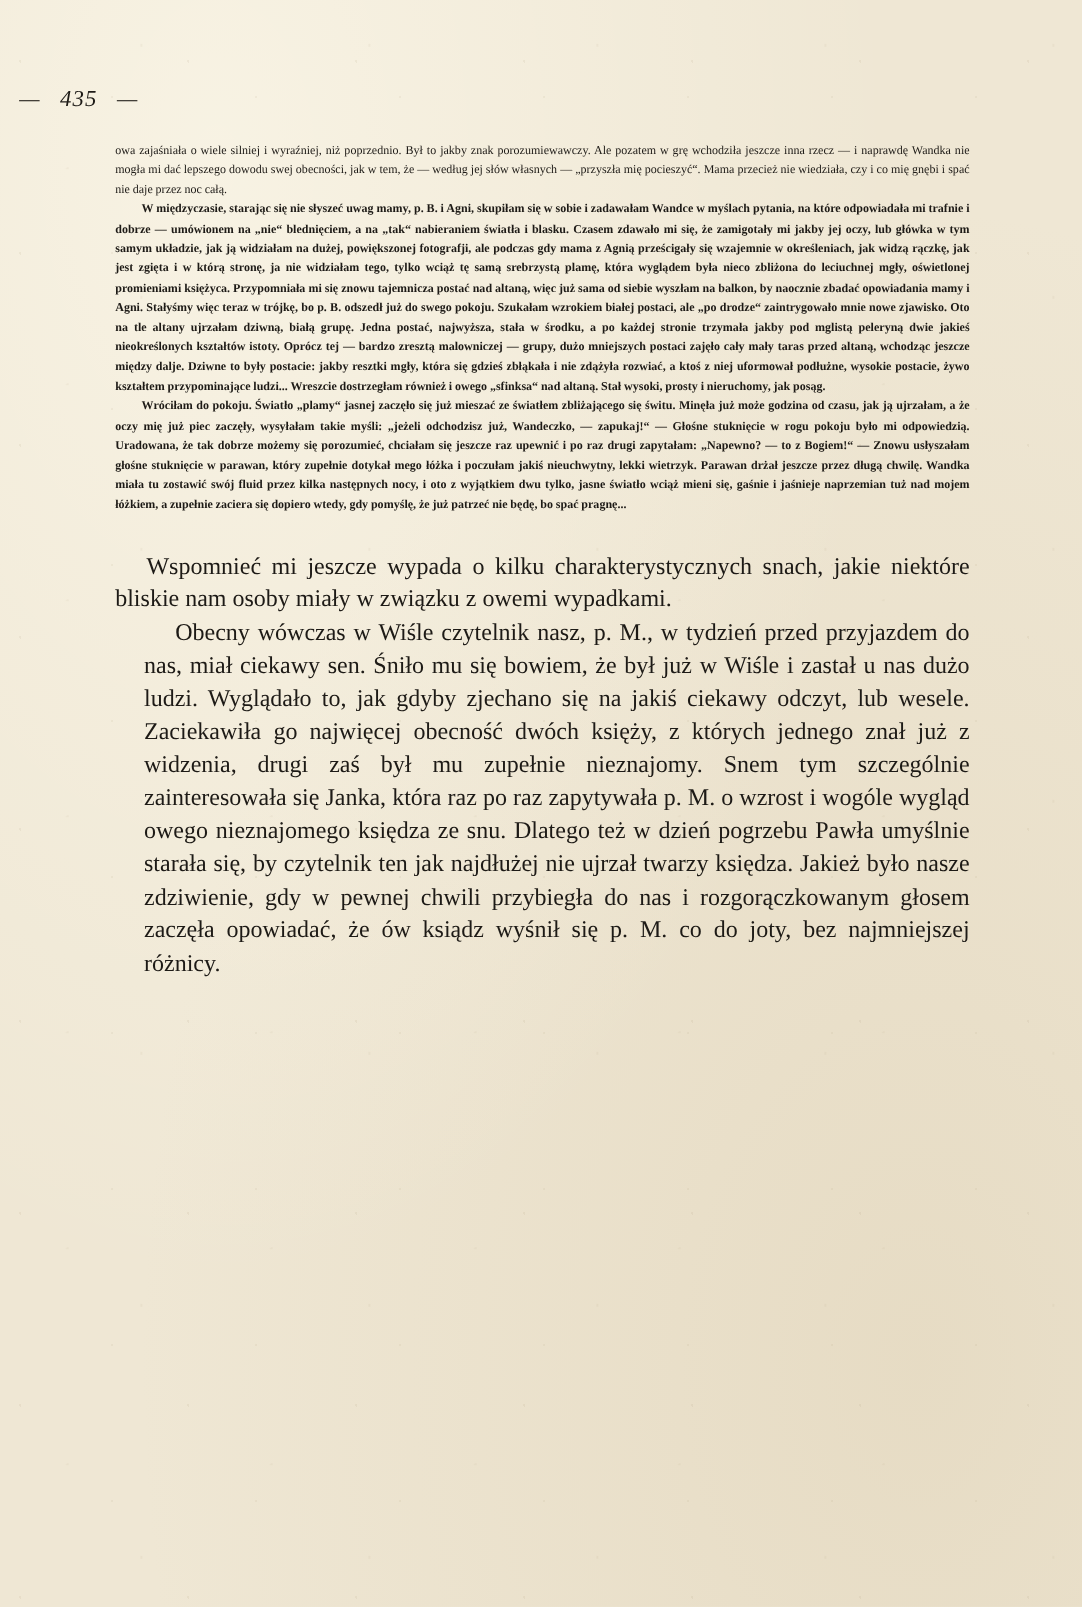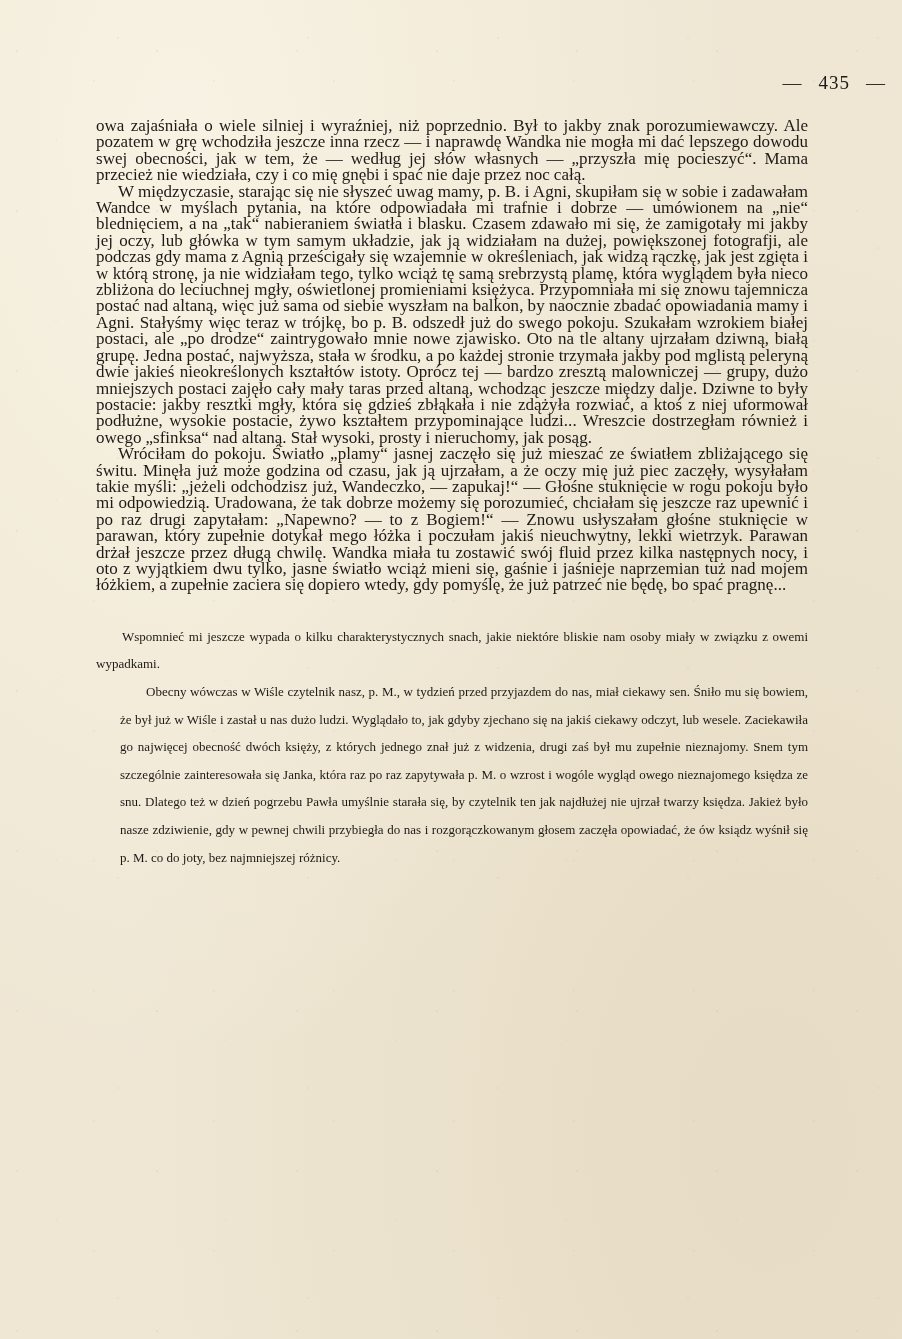--- a/index.html
+++ b/index.html
@@ -35,56 +35,58 @@
       radial-gradient(circle at 62% 18%, rgba(160,140,105,0.08) 0 1px, transparent 1px),
       radial-gradient(circle at 78% 62%, rgba(160,140,105,0.09) 0 1px, transparent 1px),
       radial-gradient(circle at 33% 78%, rgba(160,140,105,0.07) 0 1px, transparent 1px);
     background-size: 140px 160px, 190px 210px, 120px 130px, 170px 180px;
   }
   .folio {
     position: absolute;
     top: 72px;
     left: 0;
     right: 0;
-    text-align: right;
+    text-align: left;
     font-size: 19px;
     letter-spacing: 1px;
     color: #1d1a16;
+    font-style: italic;
   }
   .folio .dash {
     display: inline-block;
     margin: 0 16px;
     color: #2a2620;
   }
   .body-col {
     position: absolute;
     top: 118px;
     left: 96px;
     width: 712px;
   }
   
   .petit {
-    font-size: 17px;
+    font-size: 10px;
     line-height: 16.4px;
     text-align: justify;
     text-justify: inter-word;
     letter-spacing: 0.02px;
     word-spacing: -0.2px;
   }
   .petit p {
     margin: 0;
     text-indent: 0;
   }
   .petit p.ind {
     text-indent: 22px;
+    font-weight: bold;
   }
   
   .grand {
     margin-top: 29px;
-    font-size: 13px;
+    font-size: 20px;
     line-height: 27.6px;
     text-align: justify;
     text-justify: inter-word;
   }
   .grand p {
     margin: 0;
     text-indent: 26px;
   }
   .grand p + p {
     margin-top: 0;

